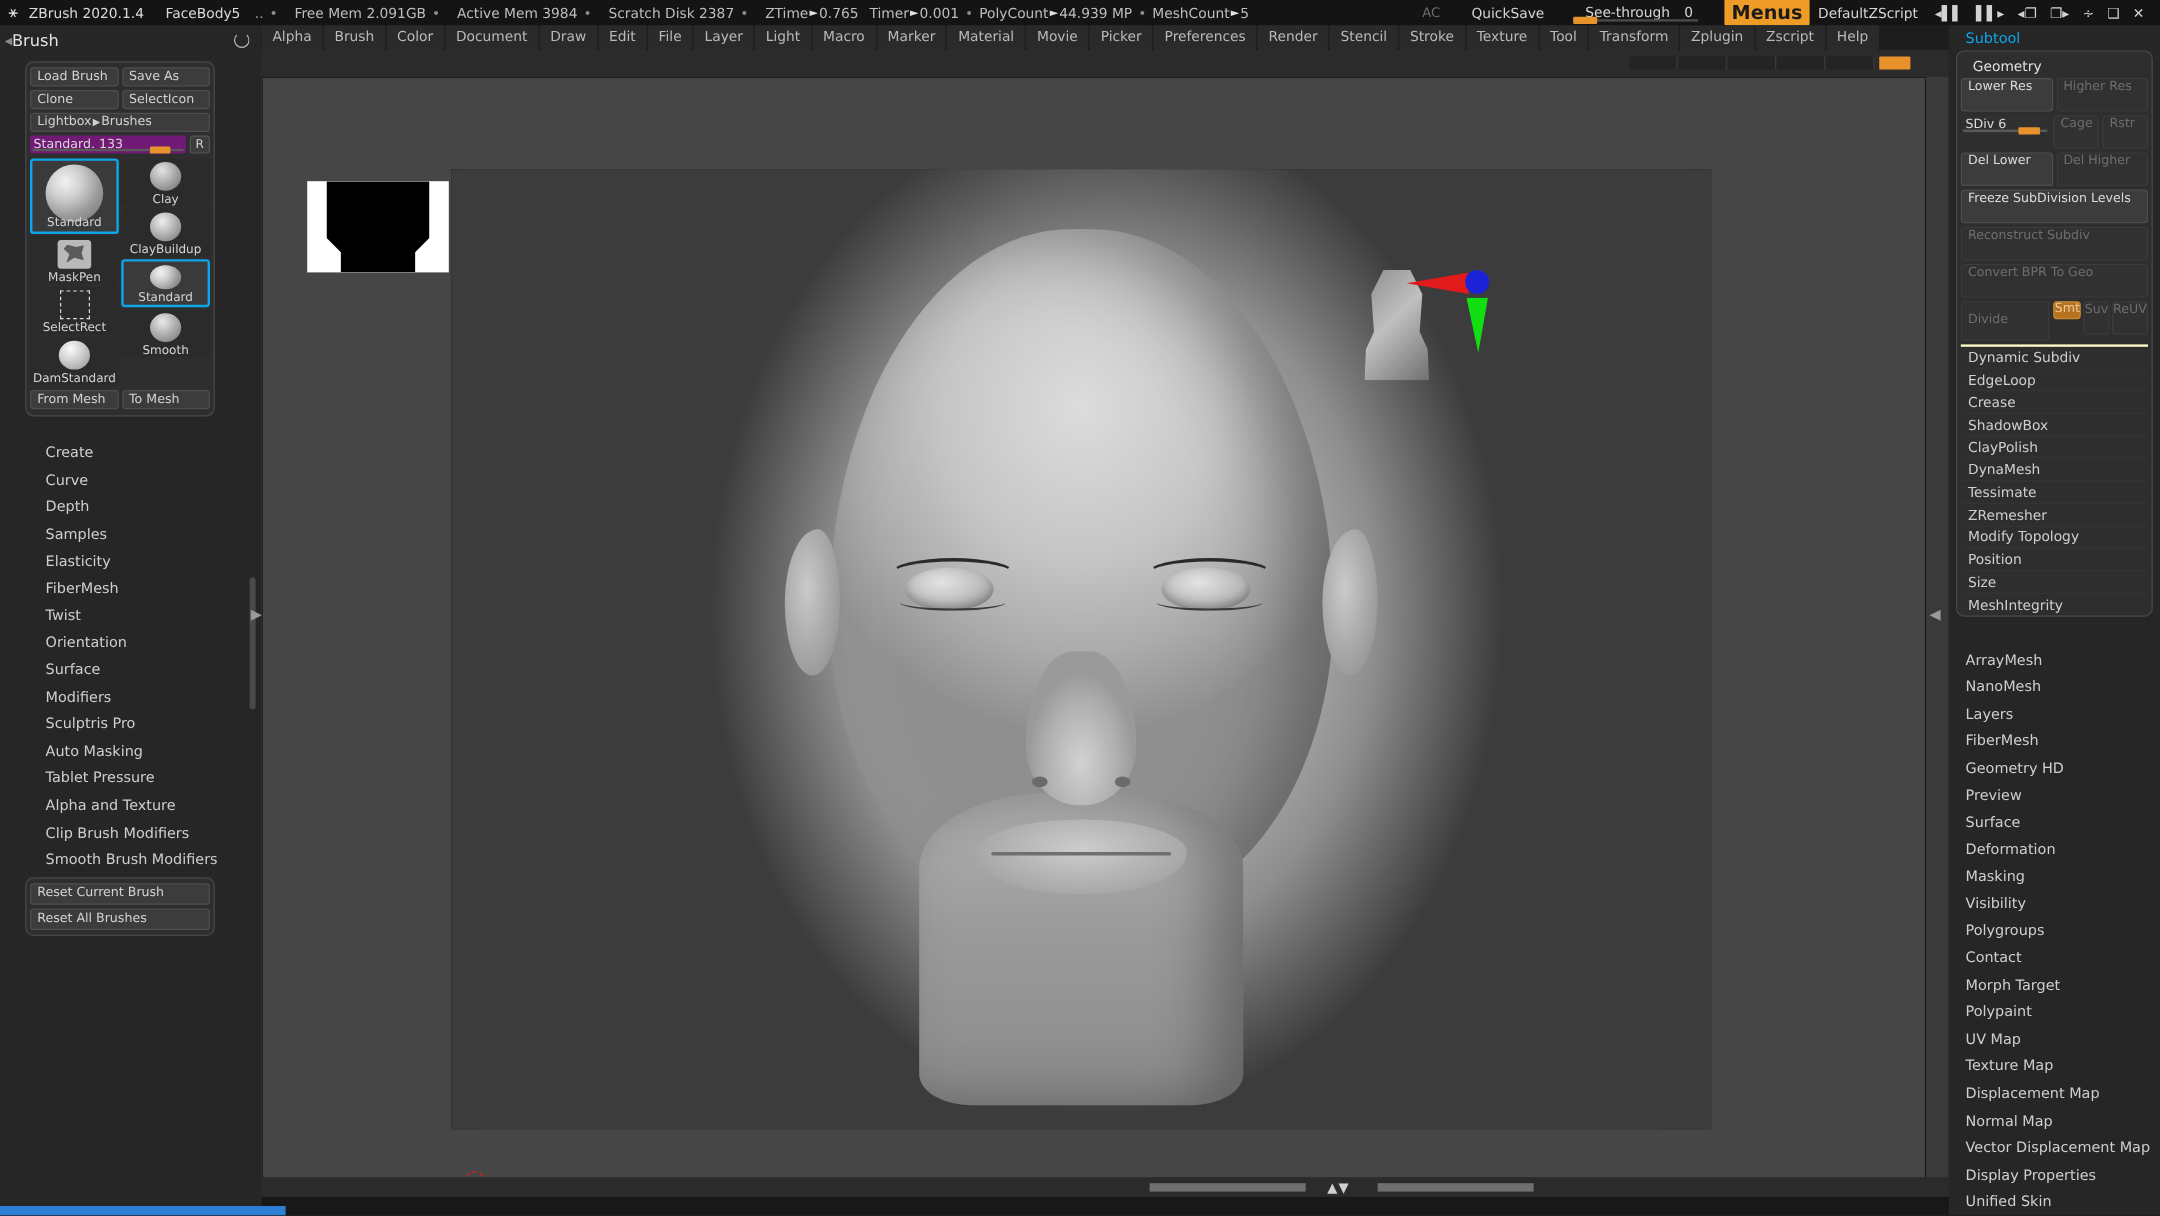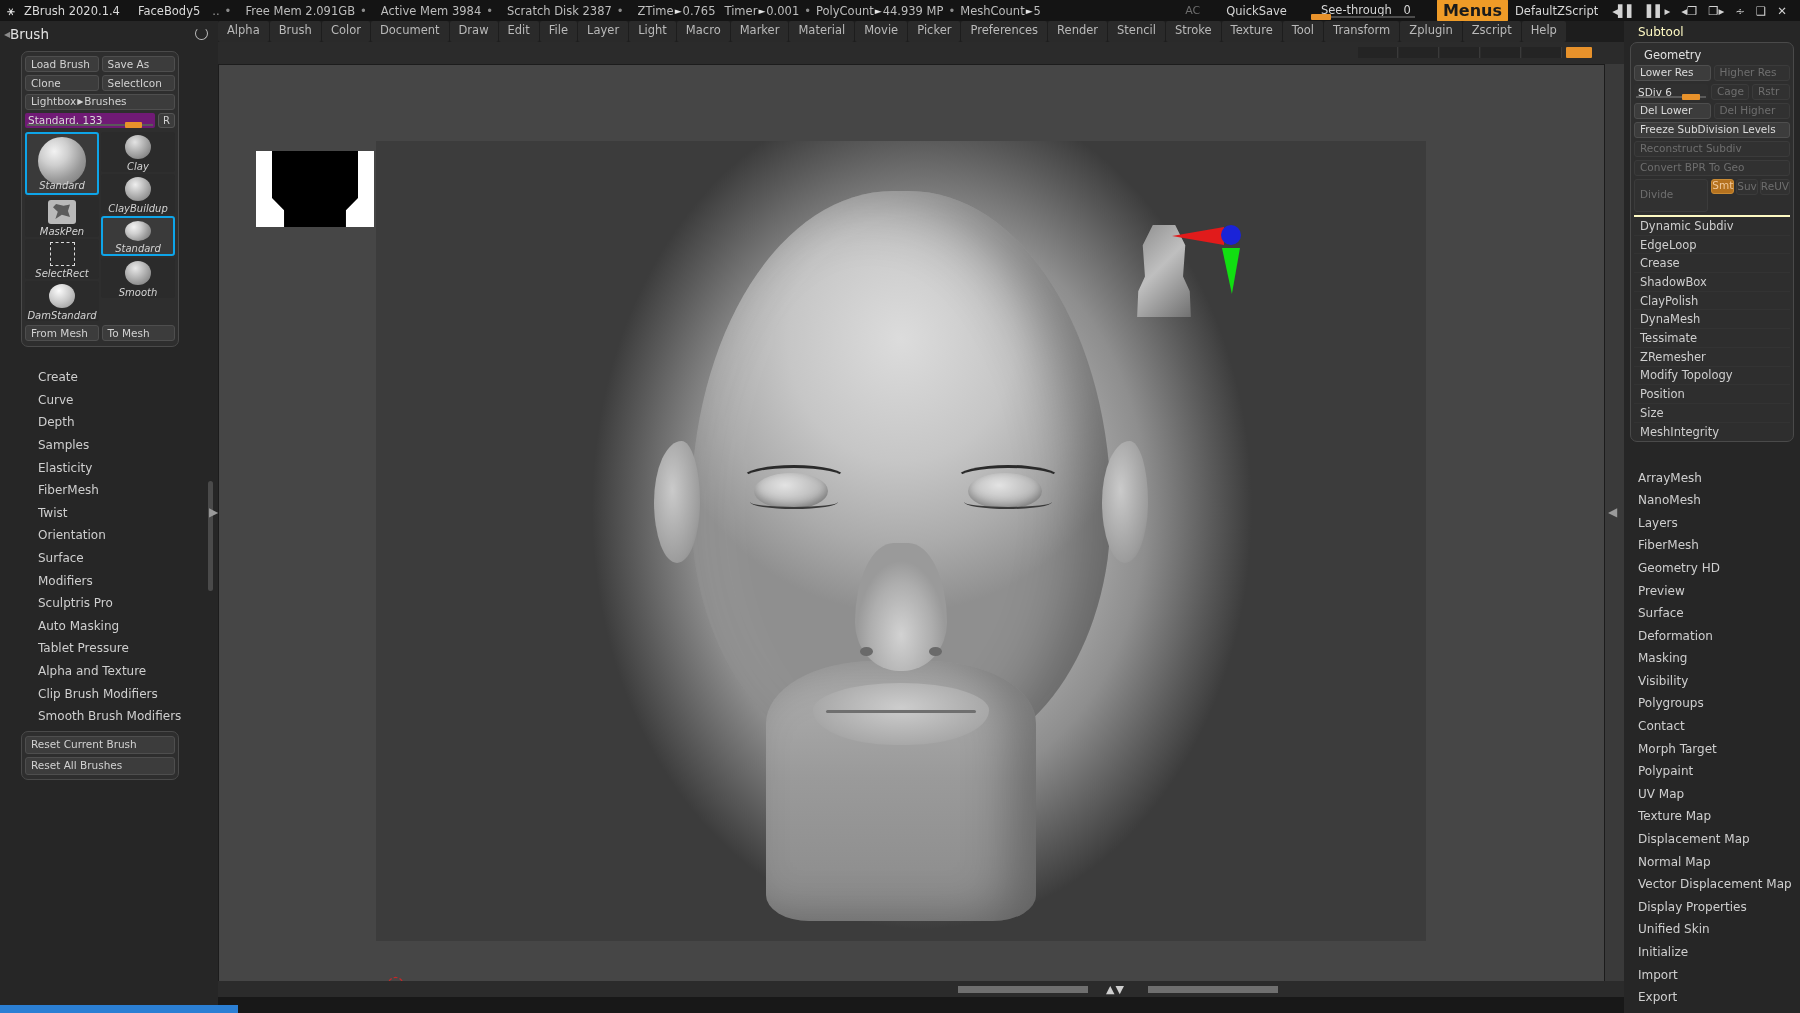--- a/index.html
+++ b/index.html
@@ -96,21 +96,20 @@
     border-radius: 3px; font-size: 10px; color: #d2d2d2; text-align: center; line-height: 13px;
   }
   .brush-grid { display: flex; gap: 2px; }
   .bcol { display: flex; flex-direction: column; gap: 2px; }
   .bcol.left { width: 76px; }
   .bcol.right { width: 76px; }
   .bcell {
     position: relative; background: #2b2b2b; border-radius: 3px;
     display: flex; flex-direction: column; align-items: center; justify-content: flex-start;
     padding-top: 3px;
-    font-style: italic;
   }
   .bcell.big { height: 63px; border: 1px solid #5d5d5d; background: #3a3a3a; }
   .bcell.sm  { height: 40px; }
   .bcell.sel { border: 2px solid #0ea5e9; background: #3a3a3a; }
   .bthumb { border-radius: 50%; background:#a8a8a8; }
   .bthumb.b1 { width: 48px; height: 48px;
     background: radial-gradient(circle at 34% 30%, #f2f2f2 0%, #cfcfcf 30%, #9a9a9a 62%, #6d6d6d 100%); }
   .bthumb.sm { width: 26px; height: 26px; }
   .sw-clay { background: radial-gradient(circle at 38% 30%, #e3e3e3, #9d9d9d 58%, #6b6b6b 100%); }
   .sw-claybuild { background: radial-gradient(circle at 40% 32%, #efefef, #a9a9a9 55%, #717171 100%); }
@@ -272,31 +271,31 @@
     position: absolute; left: 1608px; top: 505px; color: #9a9a9a; font-size: 12px;
   }
 
   
   .rightpanel {
     position: absolute; left: 1624px; top: 21px; width: 176px; height: 992px;
     background: #262626;
   }
   .rp-title {
     height: 21px; display: flex; align-items: center; padding-left: 14px;
-    font-size: 12px; color: #fef9c3;
+    font-size: 12px; color: #0ea5e9;
   }
   .geobox {
     margin: 0 6px; background: #2e2e2e; border: 1px solid #4a4a4a;
     border-radius: 7px; padding: 3px 3px 0 3px;
   }
   .geo-head { font-size: 11.5px; color: #e0e0e0; padding: 2px 0 3px 10px; }
   .g-row { display: flex; gap: 3px; margin-bottom: 3px; }
   .gbtn {
     background: #3c3c3c; border: 1px solid #4e4e4e; border-radius: 3px;
-    color: #dcdcdc; font-size: 10.5px; height: 16px; line-height: 12px;
+    color: #dcdcdc; font-size: 10.5px; height: 28px; line-height: 12px;
     padding-left: 5px; flex: 1; text-align: left;
   }
   .gbtn.dim { color: #6e6e6e; background: #313131; border-color: #3b3b3b; }
   .gbtn.orange { background: #b5721f; border-color: #c98a33; color: #efc79a; text-align: center; padding-left: 0; }
   .gslider { position: relative; flex: 1; height: 16px; background: #303030; border-radius: 2px; }
   .gslider .lab { position: absolute; left: 4px; top: 2px; font-size: 10.5px; color: #dcdcdc; }
   .gslider .trk { position: absolute; left: 2px; bottom: 2px; right: 2px; height: 2px; background: #5a5a5a; }
   .gslider .knb { position: absolute; bottom: 0; left: 48px; width: 18px; height: 6px; background: #e8922b; border-radius: 1px; }
   .geo-list { border-top: 2px solid #fef9c3; }
   .geo-li {

